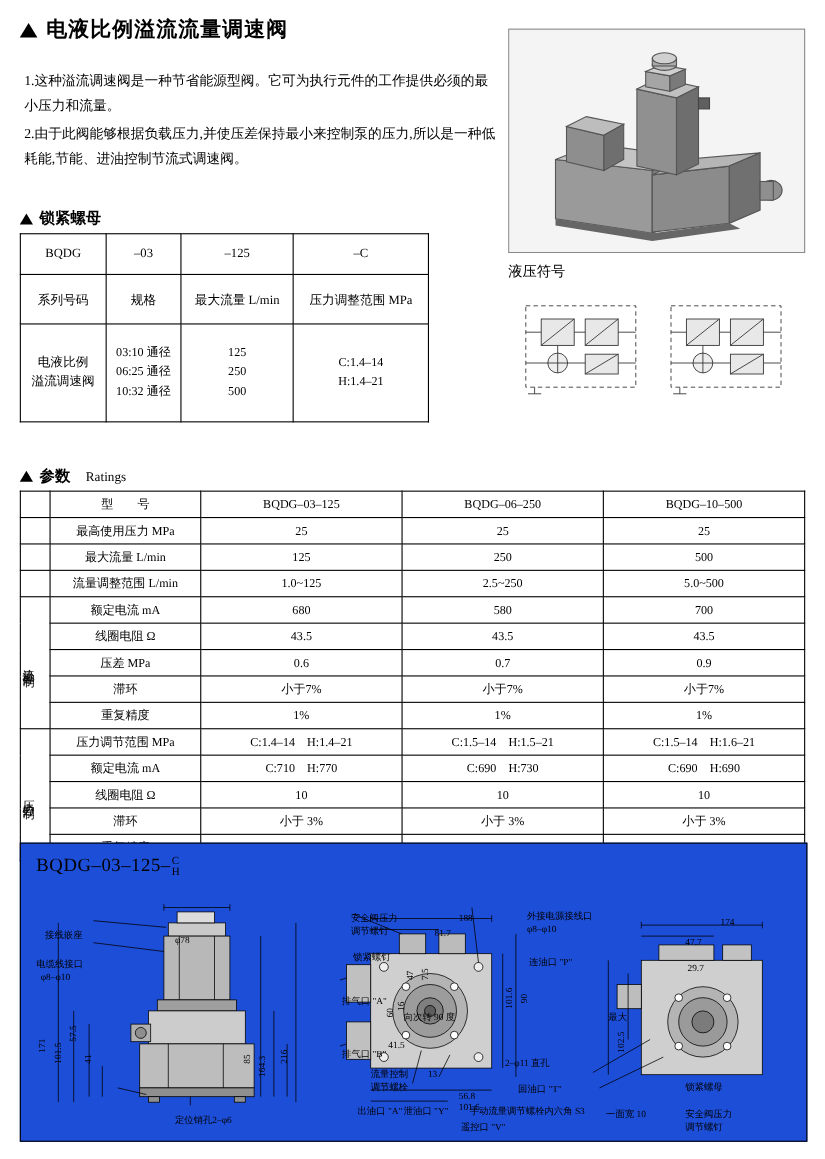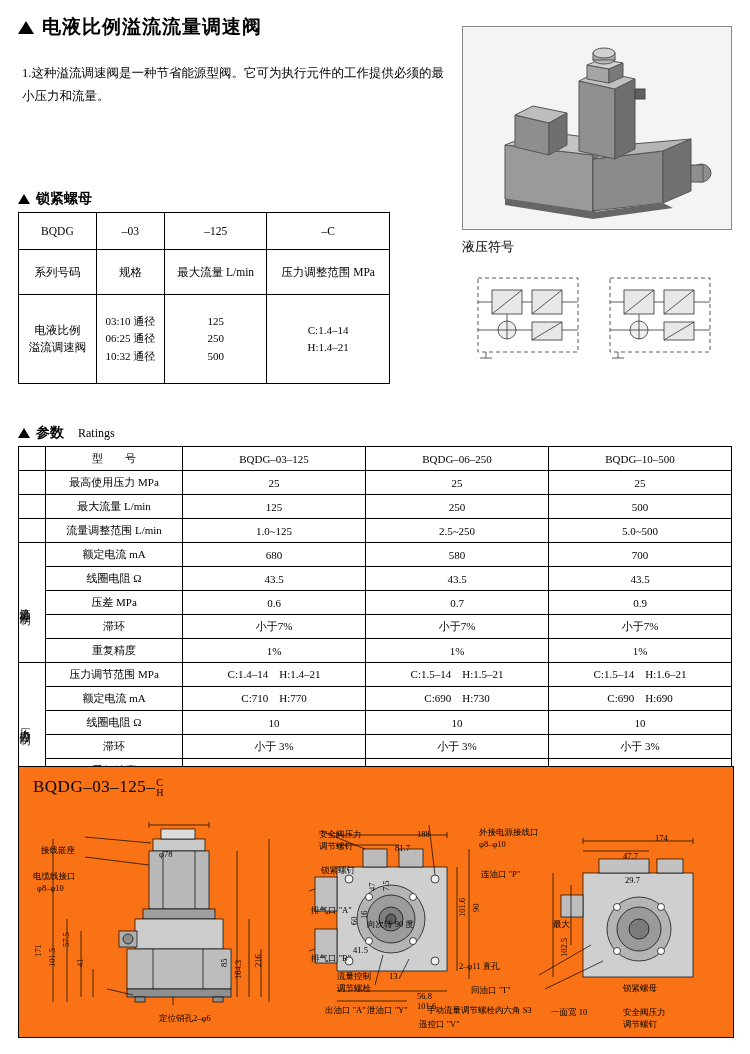--- a/index.html
+++ b/index.html
@@ -160,21 +160,21 @@
   .rat-table td.nm { width: 132px; }
 
   
   .draw-box {
     position: absolute;
     left: 18px;
     top: 766px;
     width: 714px;
     height: 270px;
     border: 1px solid #000;
-    background: #f97316;
+    background: #1d4ed8;
     overflow: hidden;
   }
   .draw-title {
     position: absolute;
     left: 14px;
     top: 10px;
     font-size: 17px;
     letter-spacing: 0.5px;
   }
   .draw-title .frac {
@@ -208,20 +208,21 @@
 
 <div class="page">
 
   <div class="title-row">
     <div class="tri"></div>
     <div class="title-text">电液比例溢流流量调速阀</div>
   </div>
 
   <div class="intro">
     <p>1.这种溢流调速阀是一种节省能源型阀。它可为执行元件的工作提供必须的最小压力和流量。</p>
+    <p>2.由于此阀能够根据负载压力,并使压差保持最小来控制泵的压力,所以是一种低耗能,节能、进油控制节流式调速阀。</p>
   </div>
 
   <div class="photo-box">
     <svg width="268" height="202" viewBox="0 0 268 202">
       <rect x="0" y="0" width="268" height="202" fill="#f4f4f4"></rect>
 
       <polygon points="42,118 42,172 130,185 130,128" fill="#9a9a9a" stroke="#555" stroke-width="1"></polygon>
       <polygon points="42,118 78,104 166,116 130,128" fill="#c4c4c4" stroke="#555" stroke-width="1"></polygon>
       <polygon points="130,128 166,116 166,170 130,185" fill="#7d7d7d" stroke="#555" stroke-width="1"></polygon>
 

